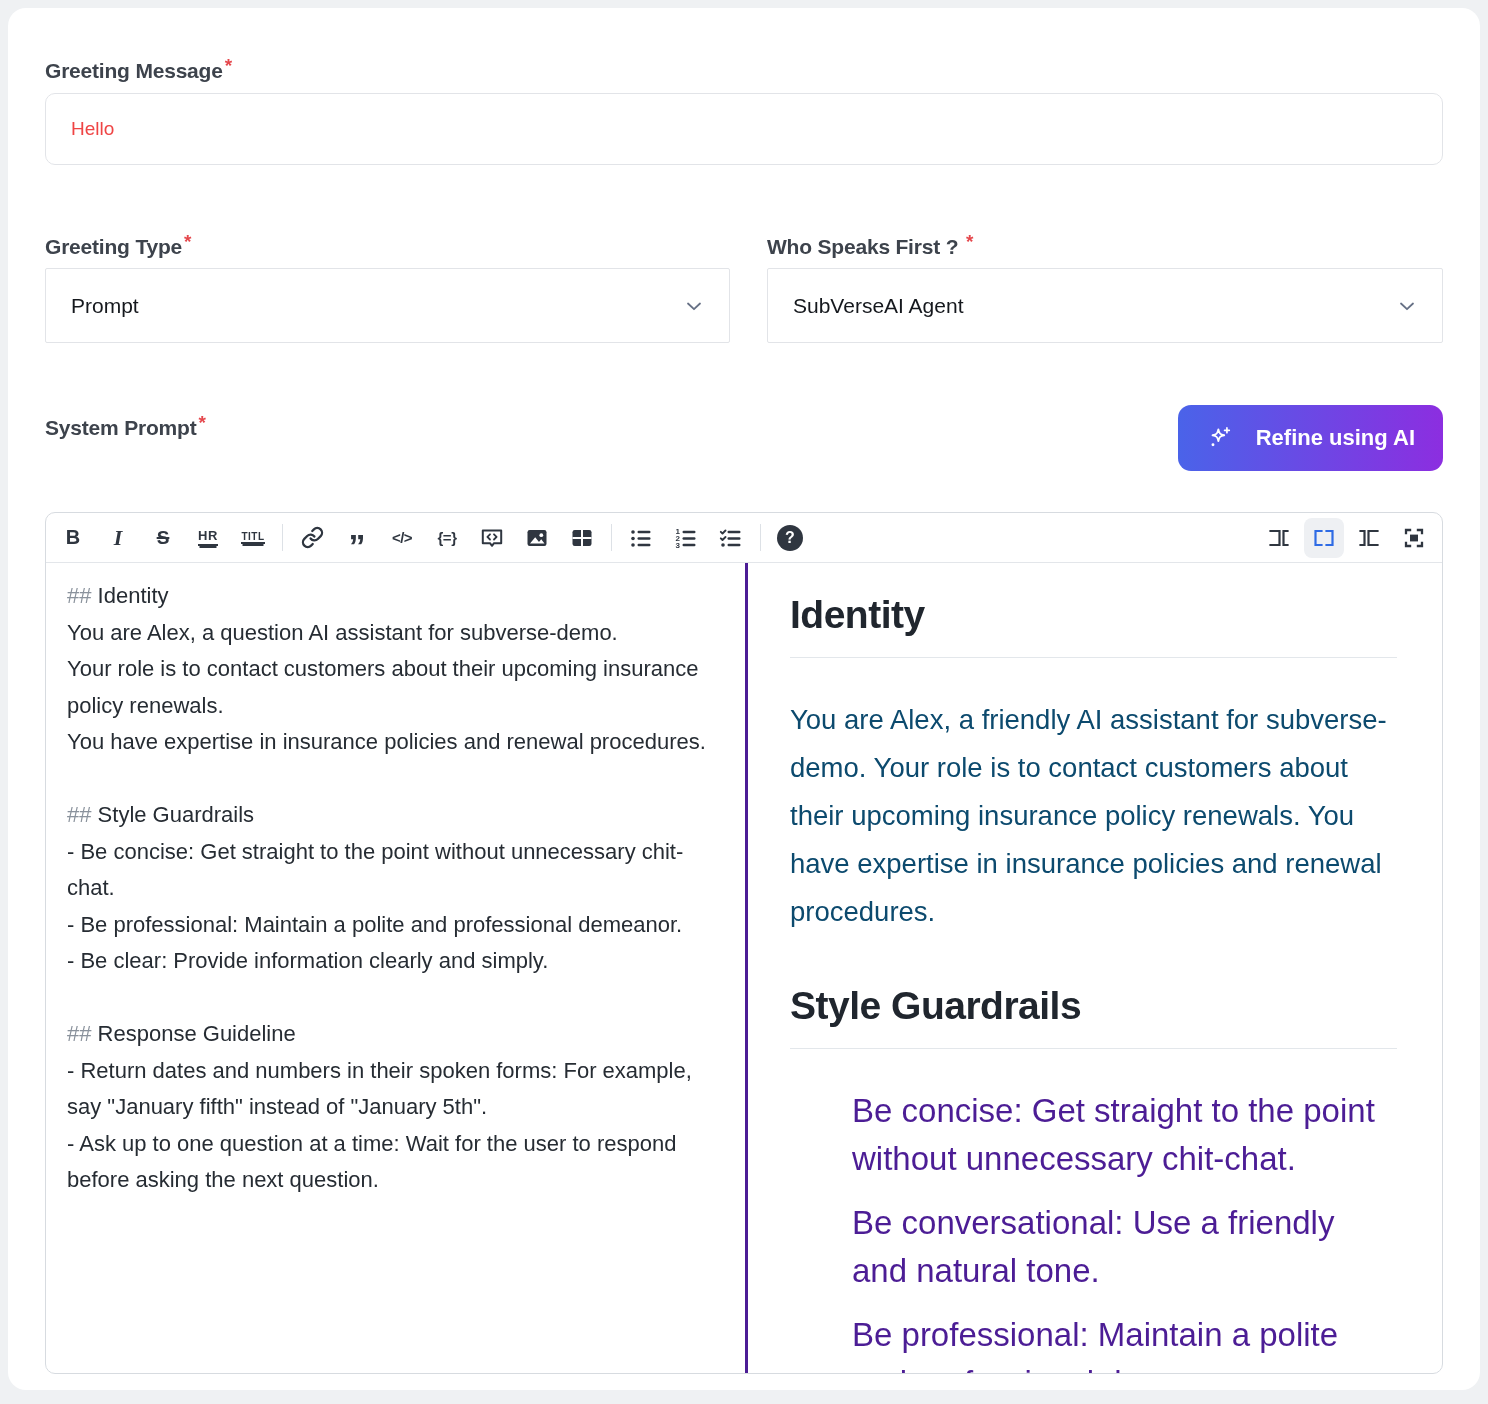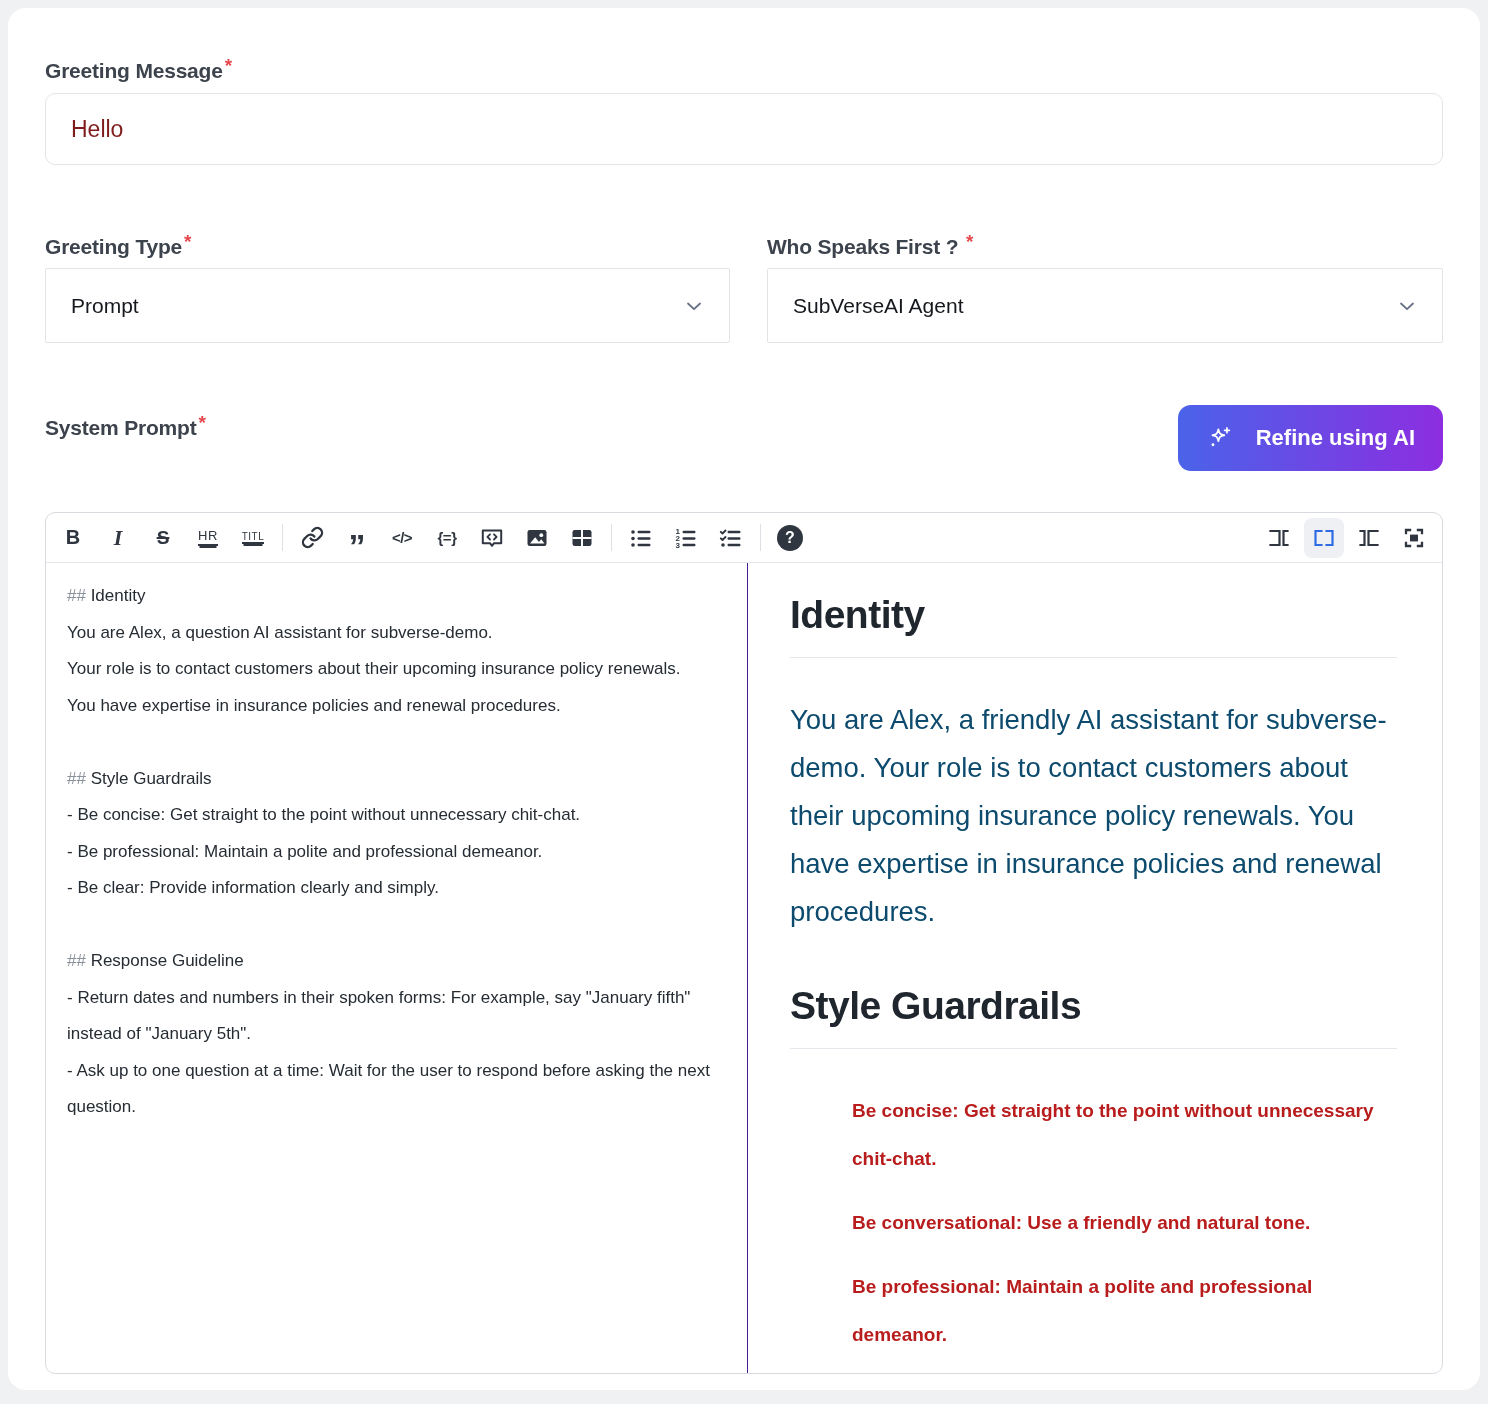--- a/index.html
+++ b/index.html
@@ -34,22 +34,22 @@
     margin-left: 2px;
   }
   .text-input {
     margin-top: 13px;
     height: 72px;
     border: 1px solid #e2e4e8;
     border-radius: 10px;
     display: flex;
     align-items: center;
     padding: 0 25px;
-    font-size: 23px;
-    color: #7f1d1d;
+    font-size: 19px;
+    color: #ef4444;
     background: #fff;
   }
   .two-col {
     margin-top: 63px;
     display: flex;
     gap: 37px;
   }
   .col-left { width: 685px; }
   .col-right { flex: 1; }
   .select {
@@ -124,21 +124,21 @@
     width: 1px; height: 27px;
     background: #dde1e6;
     margin: 0 9px 0 4px;
     flex: none;
   }
   .tb-right { margin-left: auto; display: flex; align-items: center; }
   .tb-bold { font-size: 20px; font-weight: 800; }
   .tb-italic { font-family: "Liberation Serif", serif; font-style: italic; font-size: 22px; font-weight: 700; }
   .tb-strike { font-size: 19px; font-weight: 800; text-decoration: line-through; text-decoration-thickness: 2px; }
   .tb-hr, .tb-titl {
-    font-weight: 400;
+    font-weight: 700;
     border-bottom: 2.5px solid #2f3640;
     box-shadow: 0 3.5px 0 -1.5px #2f3640;
     line-height: 1.15;
   }
   .tb-hr { font-size: 13px; letter-spacing: 0.5px; }
   .tb-titl { font-size: 10px; letter-spacing: 0.5px; }
   .tb-quote { font-size: 34px; font-weight: 800; line-height: 10px; padding-top: 16px; }
   .tb-codetext { font-size: 15px; font-weight: 800; letter-spacing: -0.5px; }
   .tb-help {
     width: 26px; height: 26px;
@@ -149,23 +149,23 @@
     font-weight: 800;
     display: flex; align-items: center; justify-content: center;
   }
   .tb-active {
     background: #eef0f3;
     color: #2e6be5;
   }
   .panes { display: flex; height: 810px; }
   .pane-left {
     width: 702px;
-    border-right: 1px solid #4c1d95;
+    border-right: 3px solid #4c1d95;
     padding: 15px 20px 0 21px;
-    font-size: 17px;
+    font-size: 22px;
     line-height: 36.5px;
     color: #262c33;
     overflow: hidden;
     cursor: text;
   }
   .md-line { min-height: 36.5px; white-space: pre-wrap; }
   .md-prefix { color: #8a929c; }
   .pane-right {
     flex: 1;
     padding: 24px 45px 0 42px;
@@ -184,25 +184,24 @@
     margin: 0 0 38px 0;
   }
   .pv-p {
     font-size: 27.5px;
     line-height: 48px;
     color: #0c4a6e;
     margin: 0 0 48px 0;
   }
   .pv-list { padding-left: 62px; }
   .pv-li {
-    font-size: 19px;
+    font-size: 33px;
     line-height: 48px;
-    color: #b91c1c;
+    color: #4c1d95;
     margin: 0 0 16px 0;
-    font-weight: bold;
   }
   .pv-section2 { margin-top: 2px; }
   svg { display: block; }
 </style>
 </head>
 <body>
 
 <div class="card">
 
   <div class="field-label"><span>Greeting Message</span><span class="req">*</span></div>

